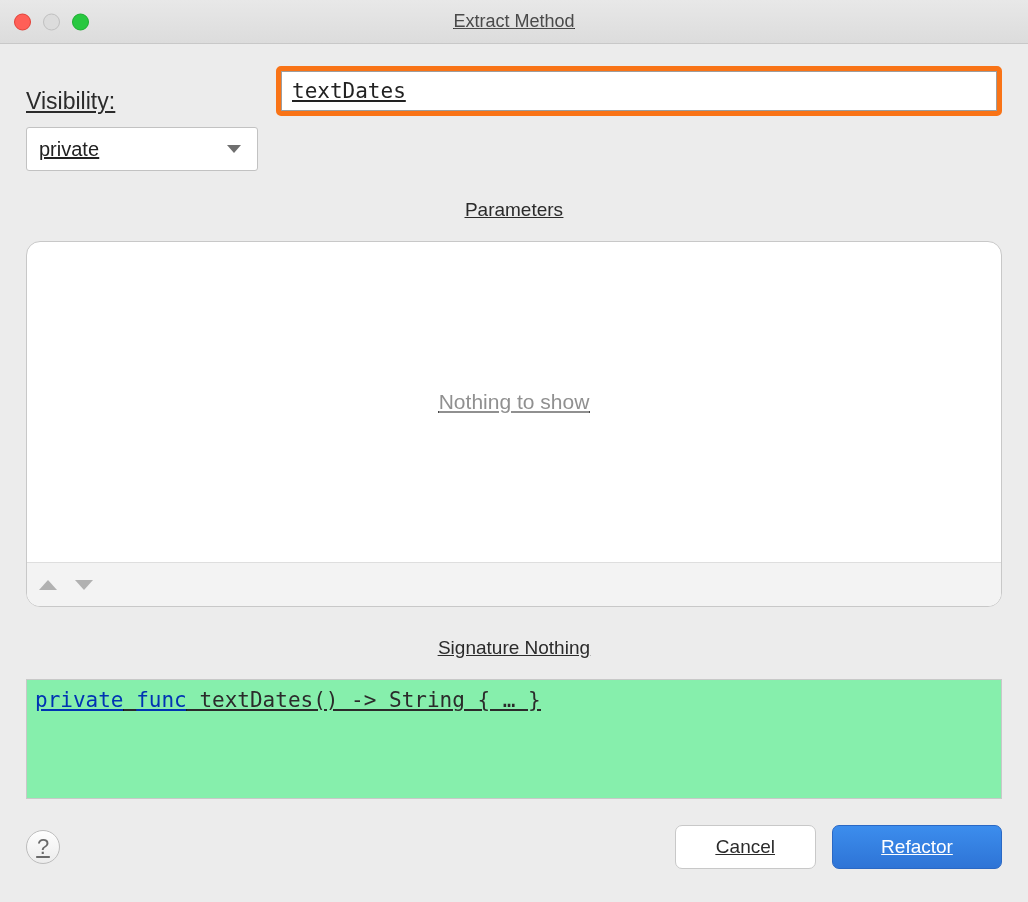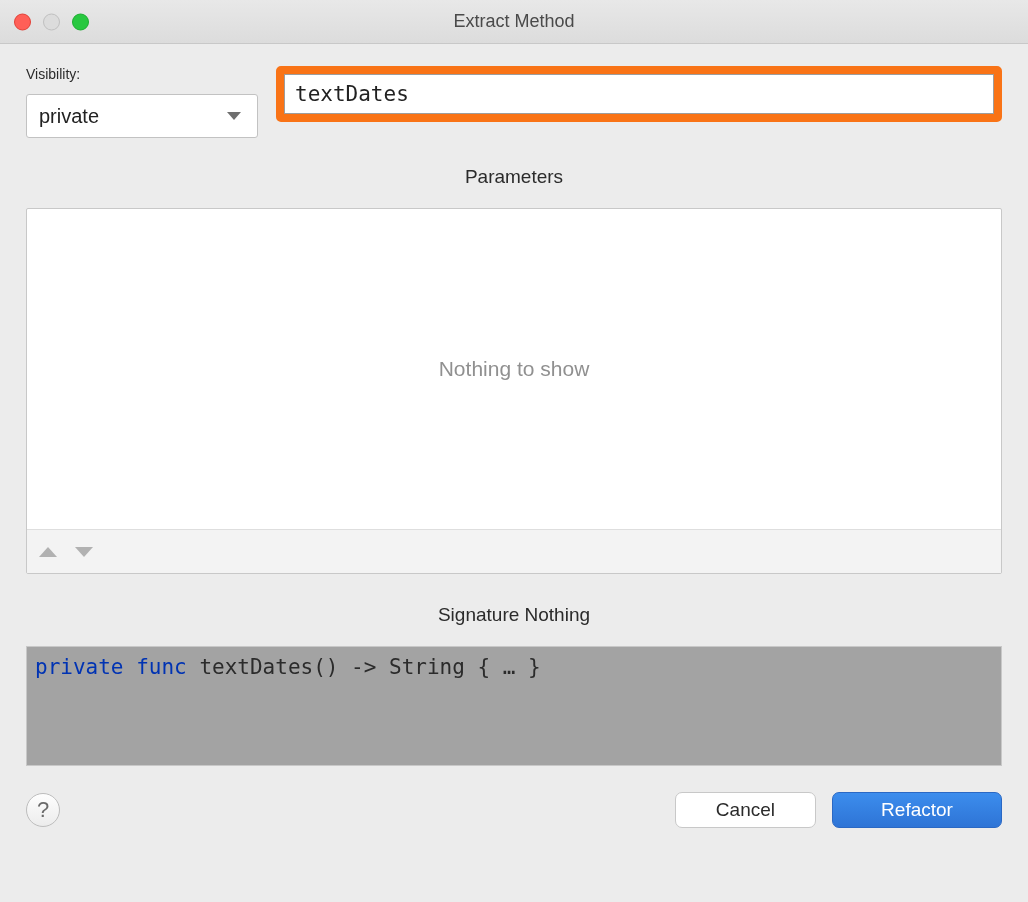--- a/index.html
+++ b/index.html
@@ -1,18 +1,19 @@
 <!DOCTYPE html>
 <html><head>
   <meta charset="utf-8">
   <style>
     * {
       box-sizing: border-box;
       margin: 0;
       padding: 0;
+      text-decoration: underline;
     }
     body {
       font-family: -apple-system, "Helvetica Neue", Arial, sans-serif;
       background: #ececec;
       width: 1028px;
       height: 902px;
       overflow: hidden;
     }
     .titlebar {
       height: 44px;
@@ -52,23 +53,24 @@
       gap: 18px;
       margin-bottom: 28px;
     }
     .field-group {
       display: flex;
       flex-direction: column;
     }
     .field-group.visibility { width: 232px; }
     .field-group.name { flex: 1; }
     .field-label {
-      font-size: 14px;
+      font-size: 23px;
       color: #2b2b2b;
       margin-bottom: 12px;
+      margin-top: 22px;
     }
     .select-wrapper {
       position: relative;
       height: 44px;
       background: #fff;
       border: 1px solid #c2c2c2;
       border-radius: 3px;
       display: flex;
       align-items: center;
       padding: 0 12px;
@@ -80,21 +82,21 @@
     }
     .select-arrow {
       width: 0;
       height: 0;
       border-left: 7px solid transparent;
       border-right: 7px solid transparent;
       border-top: 8px solid #6f6f6f;
       margin-right: 4px;
     }
     .name-input-wrap {
-      border: 8px solid #f97316;
+      border: 5px solid #f97316;
       border-radius: 5px;
       background: #fff;
     }
     .name-input {
       width: 100%;
       height: 40px;
       border: 1px solid #9d9d9d;
       font-family: "SF Mono", Menlo, Consolas, monospace;
       font-size: 21px;
       padding: 0 10px;
@@ -113,21 +115,21 @@
       color: #2b2b2b;
       white-space: nowrap;
     }
     .section-rule {
       flex: 1;
       height: 1px;
       background: #c8c8c8;
     }
     .params-box {
       border: 1px solid #c8c8c8;
-      border-radius: 2px;
+      border-radius: 14px;
       background: #fff;
       overflow: hidden;
     }
     .params-empty {
       height: 320px;
       display: flex;
       align-items: center;
       justify-content: center;
     }
     .params-empty-text {
@@ -155,21 +157,21 @@
     }
     .arrow-down {
       width: 0; height: 0;
       border-left: 9px solid transparent;
       border-right: 9px solid transparent;
       border-top: 10px solid #7a7a7a;
     }
     .sig-section { margin-top: 30px; }
     .sig-box {
       border: 1px solid #c8c8c8;
-      background: #a3a3a3;
+      background: #86efac;
       height: 120px;
       padding: 6px 8px;
       font-family: "SF Mono", Menlo, Consolas, monospace;
       font-size: 21px;
       line-height: 1.4;
       color: #2b2b2b;
       white-space: pre;
     }
     .kw { color: #0033b3; }
     .footer {
@@ -186,21 +188,21 @@
       display: flex;
       align-items: center;
       justify-content: center;
       font-size: 22px;
       color: #6a6a6a;
       cursor: pointer;
       font-weight: 500;
     }
     .footer-spacer { flex: 1; }
     .btn {
-      height: 36px;
+      height: 44px;
       min-width: 130px;
       border-radius: 7px;
       font-size: 19px;
       cursor: pointer;
       padding: 0 40px;
       margin-left: 16px;
     }
     .btn-cancel {
       background: #fff;
       border: 1px solid #c8c8c8;

